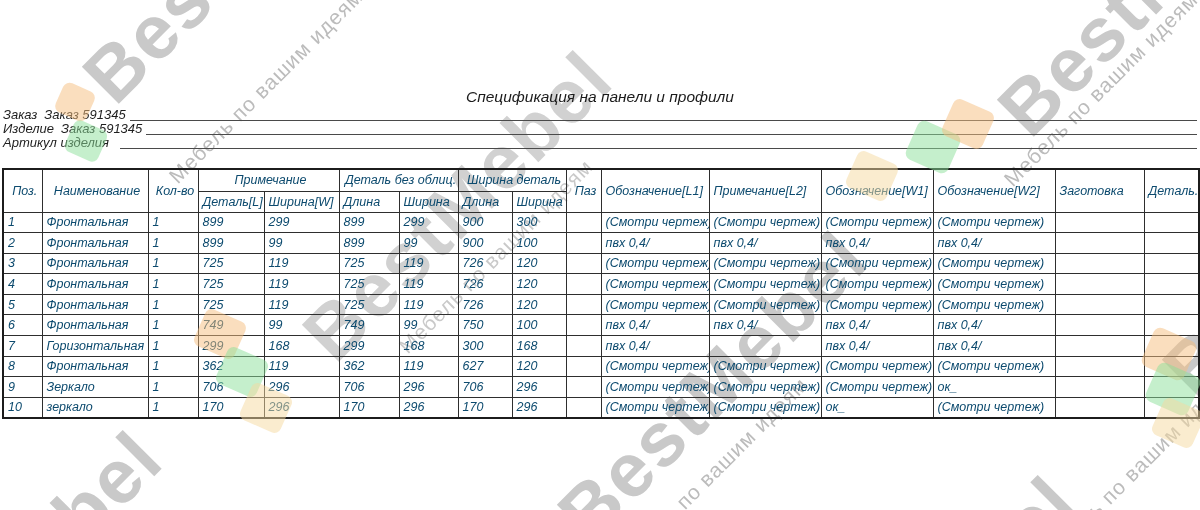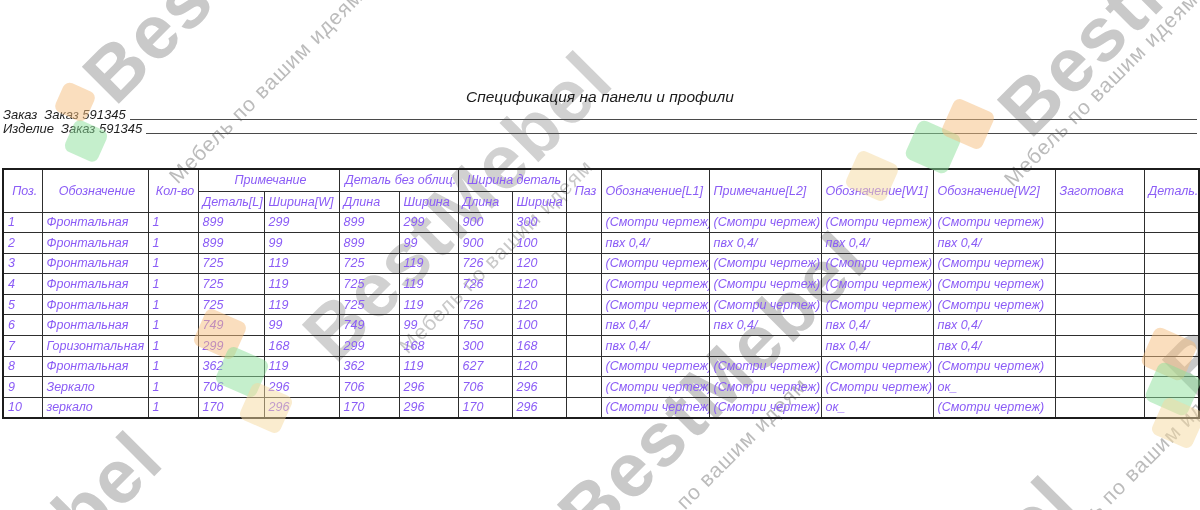--- a/index.html
+++ b/index.html
@@ -26,29 +26,29 @@
   .wm-s4{left:610px;top:560px;}
   .wm-s5{left:1035px;top:555px;}
   
   .wm-front{position:absolute;inset:0;z-index:2;pointer-events:none;}
   .sq{position:absolute;opacity:.5;border-radius:7px;transform:rotate(24deg);}
   
   .doc{position:absolute;inset:0;z-index:1;}
   .title{position:absolute;left:0;top:88px;width:1200px;text-align:center;
          font-size:15.5px;color:#1b1b1b;}
   .info-row{position:absolute;left:3px;right:3px;height:14px;display:flex;
-            align-items:flex-start;font-size:13px;}
+            align-items:center;font-size:13px;}
   .info-row .lbl{margin-right:7px;}
   .info-row .val{margin-right:4px;}
   .info-row .rule{flex:1;border-bottom:1px solid #4a4a4a;height:12px;}
   .ir1{top:107px;} .ir2{top:121px;} .ir3{top:135px;}
   
   table.spec{position:absolute;left:2px;top:168px;width:1196px;
              border-collapse:collapse;table-layout:fixed;
-             font-size:12.5px;font-style:italic;color:#8b5cf6;}
+             font-size:12.5px;font-style:italic;color:#0c4a6e;}
   table.spec th,table.spec td{border:1px solid #2e2e2e;padding:0 0 0 4px;
              white-space:nowrap;overflow:hidden;font-weight:normal;vertical-align:middle;}
   table.spec{border:2px solid #1c1c1c;}
   thead tr.group{height:22px;}
   thead tr.sub{height:21px;}
   tbody tr{height:20.6px;}
   th.c{text-align:center;padding:0 2px;}
   th.l{text-align:left;}
   td{text-align:left;}
 </style>
@@ -76,20 +76,25 @@
     <div class="title">Спецификация на панели и профили</div>
 
     <div class="info-row ir1">
       <span class="lbl">Заказ</span>
       <span class="val">Заказ 591345</span>
       <div class="rule"></div>
     </div>
     <div class="info-row ir2">
       <span class="lbl">Изделие</span>
       <span class="val">Заказ 591345</span>
+      <div class="rule"></div>
+    </div>
+    <div class="info-row ir3">
+      <span class="lbl">Артикул изделия</span>
+      <span class="val"></span>
       <div class="rule"></div>
     </div>
 
     <table class="spec">
       <colgroup>
         <col style="width:39px">
           <col style="width:106px">
           <col style="width:50px">
         <col style="width:66px">
           <col style="width:75px">
@@ -101,21 +106,21 @@
         <col style="width:108px">
           <col style="width:112px">
           <col style="width:112px">
           <col style="width:122px">
         <col style="width:89px">
           <col style="width:55px">
       </colgroup>
       <thead>
         <tr class="group">
           <th class="c" rowspan="2">Поз.</th>
-          <th class="c" rowspan="2">Обозначение</th>
+          <th class="c" rowspan="2">Наименование</th>
           <th class="c" rowspan="2">Кол-во</th>
           <th class="c" colspan="2">Примечание</th>
           <th class="c" colspan="2">Деталь без облиц.</th>
           <th class="c" colspan="2">Ширина деталь</th>
           <th class="c" rowspan="2">Паз</th>
           <th class="l" rowspan="2">Обозначение[L1]</th>
           <th class="l" rowspan="2">Примечание[L2]</th>
           <th class="l" rowspan="2">Обозначение[W1]</th>
           <th class="l" rowspan="2">Обозначение[W2]</th>
           <th class="l" rowspan="2">Заготовка</th>

